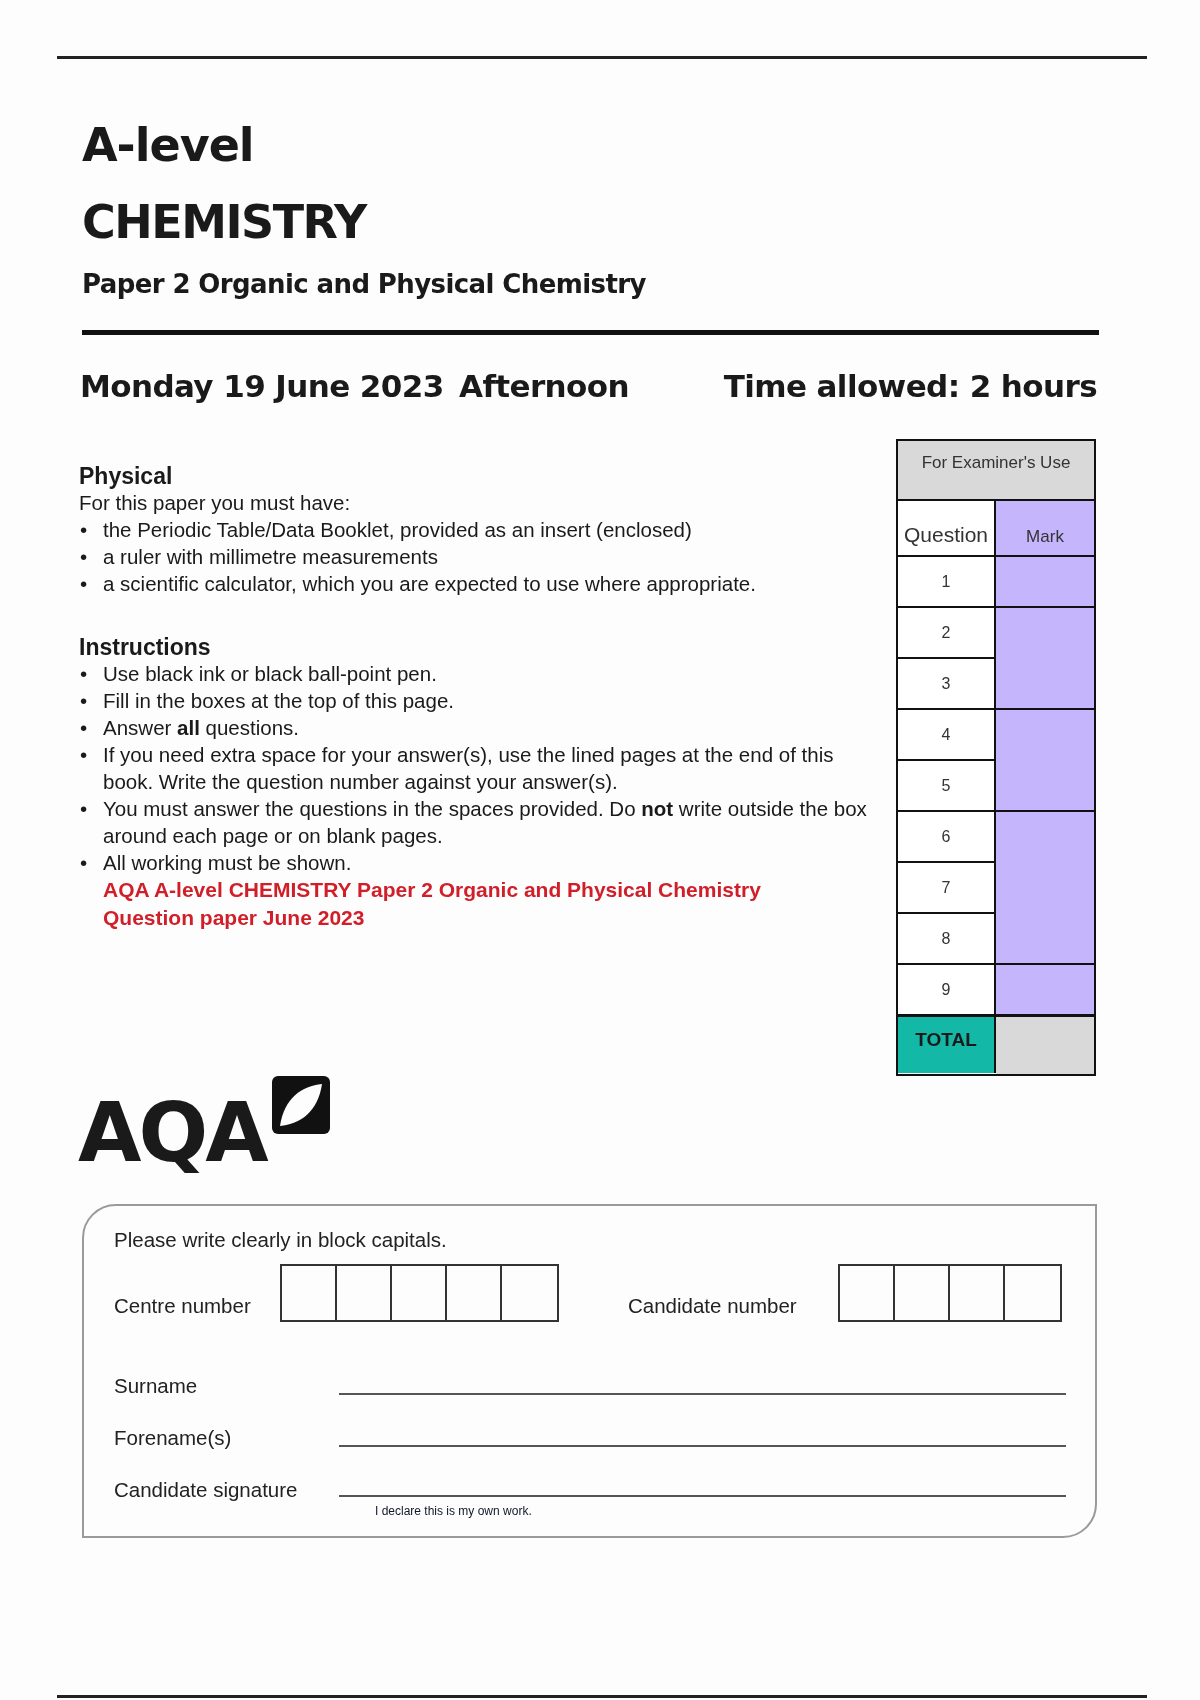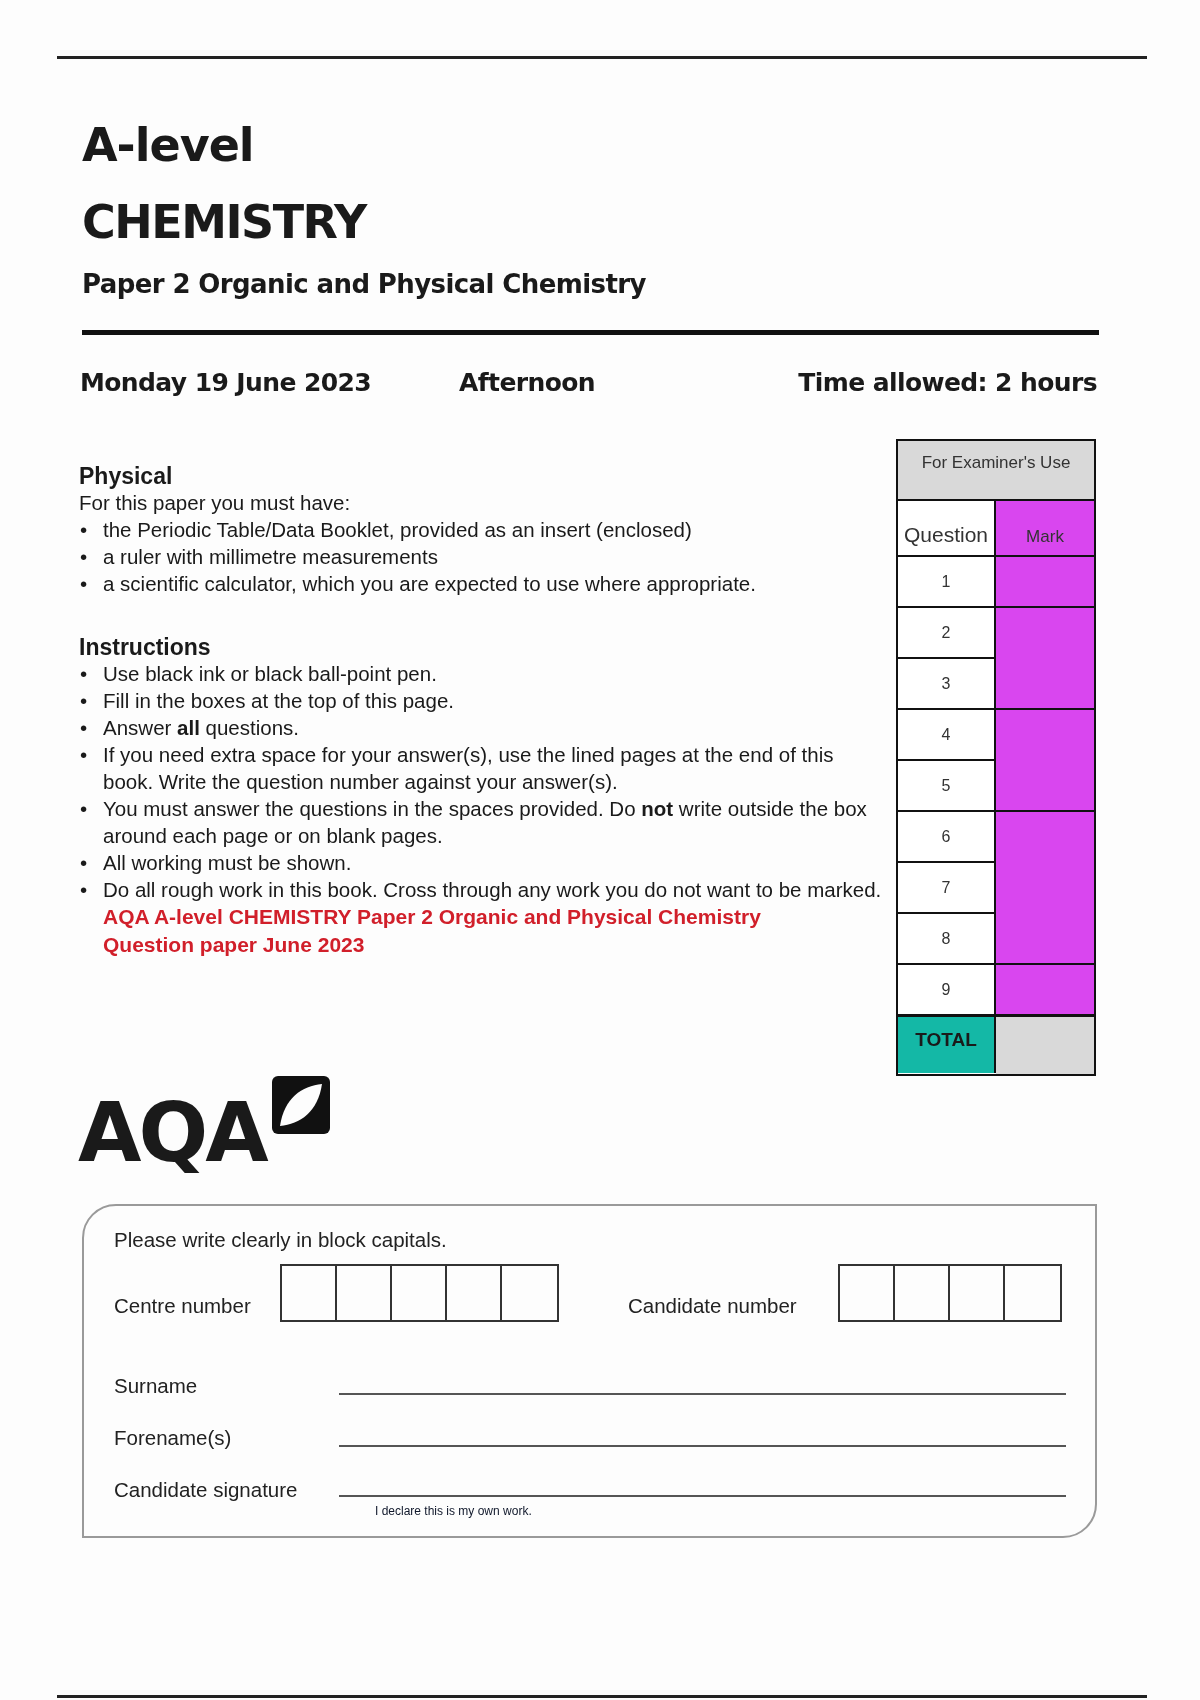--- a/index.html
+++ b/index.html
@@ -10,41 +10,41 @@
   }
   .rule-top, .rule-bottom { position: absolute; left: 57px; width: 1090px; height: 3px; background: #222; }
   .rule-top { top: 56px; }
   .rule-bottom { top: 1695px; }
 
   .h-alevel { position: absolute; left: 82px; top: 118px; font-family: "DejaVu Sans", sans-serif; font-weight: bold; font-size: 46px; letter-spacing: -1px; }
   .h-subject { position: absolute; left: 82px; top: 195px; font-family: "DejaVu Sans", sans-serif; font-weight: bold; font-size: 46px; letter-spacing: -1.5px; }
   .h-paper { position: absolute; left: 82px; top: 269px; font-family: "DejaVu Sans", sans-serif; font-weight: bold; font-size: 26px; letter-spacing: -0.6px; }
   .thick-rule { position: absolute; left: 82px; top: 330px; width: 1017px; height: 5px; background: #111; }
 
-  .meta { position: absolute; top: 368px; font-family: "DejaVu Sans", sans-serif; font-weight: bold; font-size: 25px; letter-spacing: -0.6px; }
+  .meta { position: absolute; top: 368px; font-family: "DejaVu Sans", sans-serif; font-weight: bold; font-size: 31px; letter-spacing: -0.6px; }
   .meta-date { left: 80px; }
   .meta-session { left: 459px; }
   .meta-time { right: 103px; }
 
   .section-title { position: absolute; left: 79px; font-weight: bold; font-size: 23px; }
   .body-text { font-size: 20.5px; line-height: 27px; }
   .materials { position: absolute; left: 79px; top: 463px; width: 800px; }
   .instructions { position: absolute; left: 79px; top: 634px; width: 830px; }
   ul.bullets { list-style: none; margin: 0; padding: 0; }
   ul.bullets li { position: relative; padding-left: 24px; }
   ul.bullets li::before { content: "\2022"; position: absolute; left: 1px; top: 0; }
   .red-note { color: #d11f2a; font-weight: bold; padding-left: 24px; font-size: 21px; line-height: 28px; }
 
   
   .exam-table { position: absolute; left: 896px; top: 439px; width: 200px; border: 2px solid #111; box-sizing: border-box; }
   .et-head { height: 60px; background: #d9d9d9; border-bottom: 2px solid #111; text-align: center; font-size: 17px; color: #333; padding-top: 12px; box-sizing: border-box; }
   .et-grid { display: grid; grid-template-columns: 98px 98px; }
   .et-q { background: #fff; border-right: 2px solid #111; border-bottom: 2px solid #111; display: flex; align-items: center; justify-content: center; font-size: 16px; color: #333; height: 51px; box-sizing: border-box; }
   .et-q.hdr { height: 56px; align-items: flex-end; padding-bottom: 8px; font-size: 21px; }
-  .et-m { background: #d946ef; border-bottom: 2px solid #111; display: flex; align-items: center; justify-content: center; font-size: 17px; color: #333; box-sizing: border-box; }
+  .et-m { background: #c4b5fd; border-bottom: 2px solid #111; display: flex; align-items: center; justify-content: center; font-size: 17px; color: #333; box-sizing: border-box; }
   .et-m.hdr { align-items: flex-end; padding-bottom: 8px; }
   .et-total-q { background: #14b8a6; border-right: 2px solid #111; height: 57px; box-sizing: border-box; font-weight: bold; font-size: 19px; display: flex; justify-content: center; padding-top: 12px; border-top: 1px solid #111; }
   .et-total-m { background: #d9d9d9; height: 57px; border-top: 1px solid #111; }
 
   
   .aqa-logo { position: absolute; left: 78px; top: 1076px; display: flex; align-items: flex-start; }
   .aqa-word { font-family: "DejaVu Sans", sans-serif; font-weight: bold; font-size: 82px; letter-spacing: -3px; line-height: 1; margin-top: 16px; }
   .aqa-mark { width: 58px; height: 58px; margin-left: 6px; }
 
   
@@ -82,21 +82,20 @@
 
 <div class="instructions">
   <div class="section-title" style="position:static;margin-bottom:-1px;">Instructions</div>
   <ul class="bullets body-text">
     <li>Use black ink or black ball-point pen.</li>
     <li>Fill in the boxes at the top of this page.</li>
     <li><span>Answer </span><b>all</b><span> questions.</span></li>
     <li style="width:770px;">If you need extra space for your answer(s), use the lined pages at the end of this book.  Write the question number against your answer(s).</li>
     <li style="width:796px;"><span>You must answer the questions in the spaces provided.  Do </span><b>not</b><span> write outside the box around each page or on blank pages.</span></li>
     <li>All working must be shown.</li>
-    <li style="width:790px;">Do all rough work in this book.  Cross through any work you do not want to  be marked.</li>
   </ul>
   <div class="red-note" style="width:720px;">AQA A-level CHEMISTRY Paper 2 Organic and Physical Chemistry Question paper June 2023</div>
 </div>
 
 <div class="exam-table">
   <div class="et-head">For Examiner's Use</div>
   <div class="et-grid" id="et-grid">
     <div class="et-q hdr" style="grid-row:1;grid-column:1;">Question</div>
     <div class="et-m hdr" style="grid-row:1;grid-column:2;">Mark</div>
   <div class="et-q" style="grid-area: 2 / 1;">1</div>

